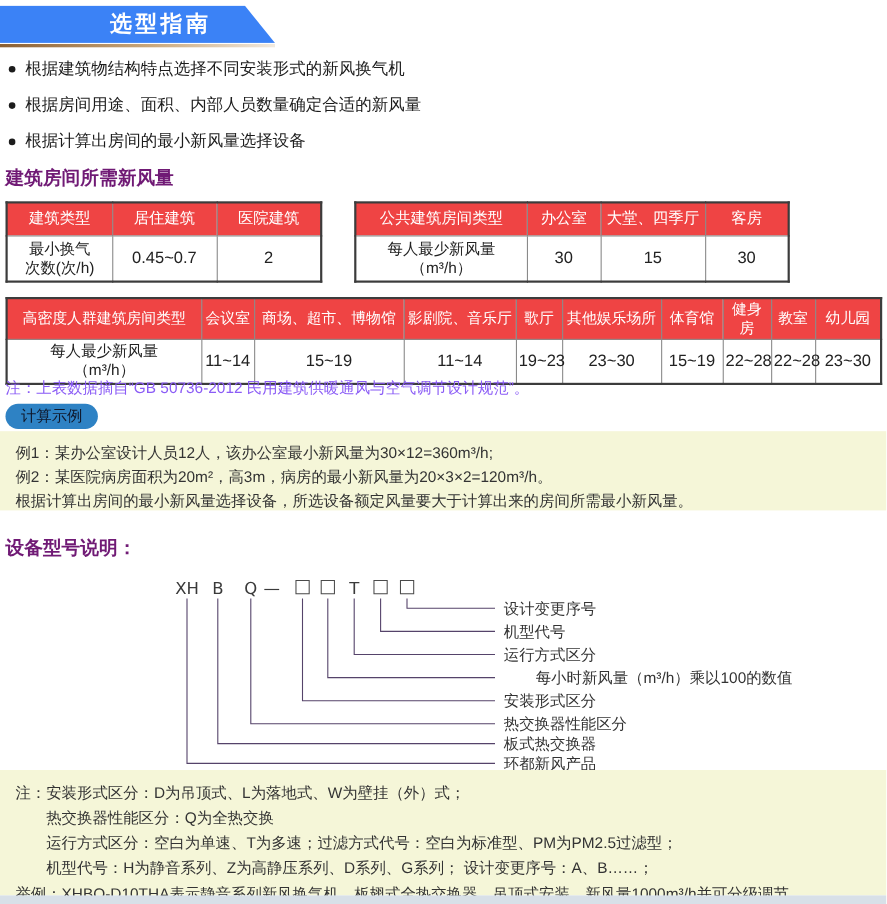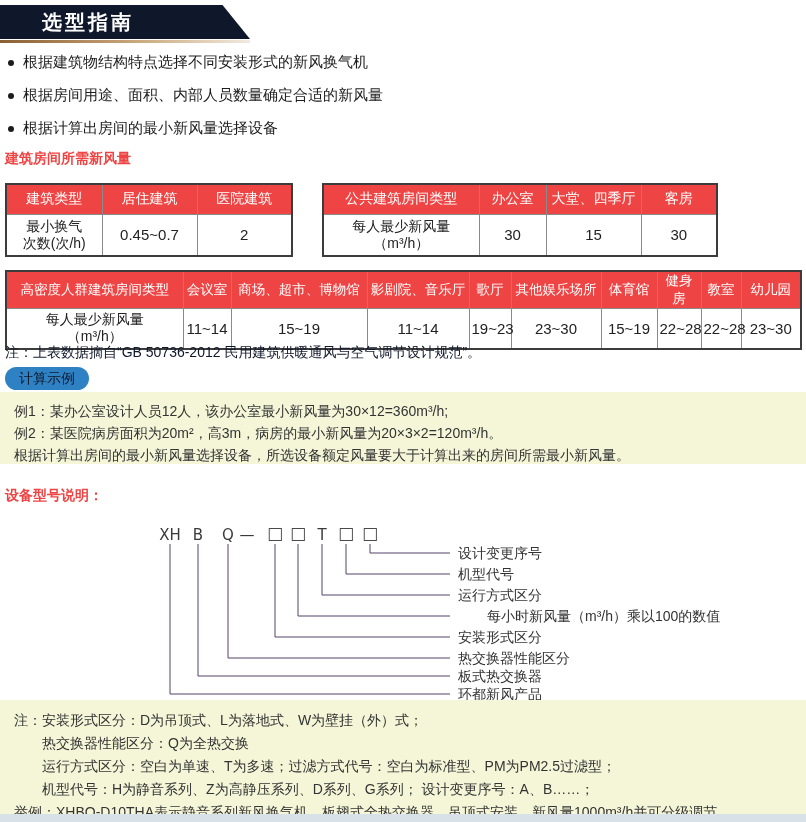--- a/index.html
+++ b/index.html
@@ -1,49 +1,49 @@
 <!DOCTYPE html>
 <html><head>
 <meta charset="utf-8">
 <style>
   * { margin:0; padding:0; box-sizing:border-box; }
   body { font-family:"Liberation Sans","DejaVu Sans",sans-serif; background:#fff; }
   .page { position:relative; width:806px; height:822px; background:#ffffff; overflow:hidden; }
 
   
-  .banner { position:absolute; top:5px; left:0; width:250px; height:34px; background:#0f172a;
-            clip-path:polygon(0 0, 89% 0, 100% 100%, 0 100%); }
+  .banner { position:absolute; top:5px; left:0; width:250px; height:34px; background:#3b82f6;
+            clip-path:polygon(0 0, 89% 0, 100% 100%, 0 100%);text-align:center; }
   .banner-text { display:block; line-height:34px; padding-left:42px; color:#fff;
                  font-size:20px; font-weight:bold; letter-spacing:3px; }
   .gold-line { position:absolute; top:40px; left:0; width:250px; height:3px;
                background:linear-gradient(to right,#8a5f33,#caa87c 55%,#f2eadf); }
 
   
   .bullets { position:absolute; top:53px; left:8px; width:740px; list-style:none; }
   .bullets li { display:flex; align-items:center; margin-bottom:14px; font-size:15px; color:#1c1c1c; }
   .dot { width:6px; height:6px; border-radius:50%; background:#1c1c1c; margin-right:9px; flex:0 0 auto; }
 
-  .sec-title { position:absolute; left:5px; font-size:14px; font-weight:bold; color:#ef4444; }
+  .sec-title { position:absolute; left:5px; font-size:17px; font-weight:bold; color:#701a75; }
 
   
   table { border-collapse:collapse; table-layout:fixed; position:absolute; background:#fff; }
   table, th, td { border:1px solid #8a8a8a; }
   table { border:2px solid #3c3c3c; }
   th { background:#ef4444; color:#fff; font-weight:normal; font-size:14px; height:30px; padding:0 2px; }
   td { font-size:15px; color:#222; text-align:center; padding:2px; }
   .pre { white-space:pre-line; font-size:14px; line-height:17px; }
   .t-building { left:5px;  top:183px; width:286px; }
   .t-building td { height:42px; }
   .t-public   { left:322px; top:183px; width:394px; }
   .t-public td { height:42px; }
   .t-density  { left:5px; top:270px; width:795px; }
   .t-density th { font-size:13.5px; }
   .t-density td { height:40px; }
 
-  .table-note { position:absolute; left:5px; top:344px; font-size:14px; color:#0f172a; }
+  .table-note { position:absolute; left:5px; top:344px; font-size:14px; color:#8b5cf6; }
 
   .calc-badge { position:absolute; left:5px; top:367px; width:84px; height:23px; background:#2e82c4;
                 border-radius:12px; color:#0f172a; font-size:14px; text-align:center; line-height:23px; }
 
   .example-box { position:absolute; left:0; top:392px; width:806px; height:72px; background:#f5f6d8;
                  padding:8px 0 0 14px; }
   .example-box .line { font-size:14px; color:#333; line-height:22px; }
 
   
   .diagram { position:absolute; left:0; top:518px; width:644px; height:190px; }

